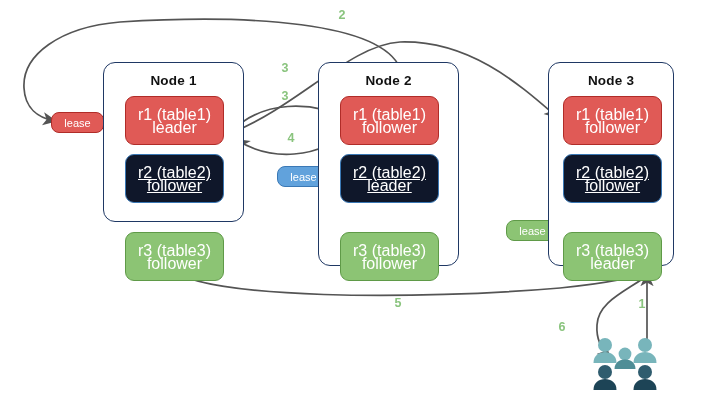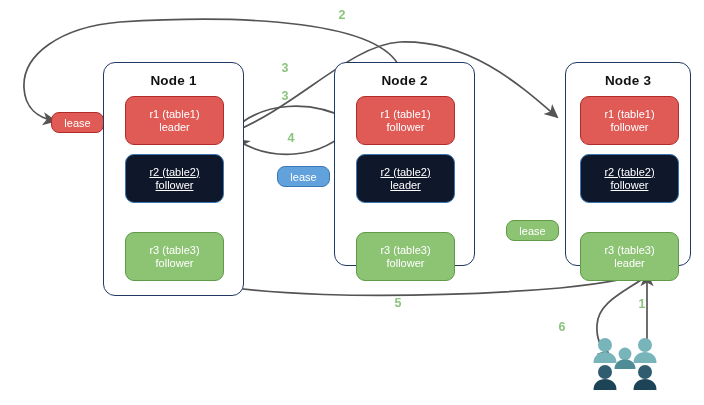--- a/index.html
+++ b/index.html
@@ -45,21 +45,21 @@
   }
   .replica {
     position: absolute;
     box-sizing: border-box;
     border-radius: 9px;
     display: flex;
     flex-direction: column;
     align-items: center;
     justify-content: center;
     color: #ffffff;
-    font-size: 11px;
+    font-size: 16px;
     line-height: 13px;
     text-align: center;
   }
   .replica .r-line { display: block; }
   .rep-red   { background: #e05a56; border: 1.4px solid #b02c28; }
   .rep-blue  { background: #0f172a; border: 1.4px solid #3a78b5; text-decoration: underline; }
   .rep-green { background: #8cc474; border: 1.4px solid #5f9a48; margin-top: 20px; }
 
   .lease {
     position: absolute;
@@ -125,55 +125,55 @@
   <div class="lease lease-red" style="left:51px; top:112px; width:53px; height:21px;">
     <span>lease</span>
   </div>
   <div class="lease lease-blue" style="left:277px; top:166px; width:53px; height:21px;">
     <span>lease</span>
   </div>
   <div class="lease lease-green" style="left:506px; top:220px; width:53px; height:21px;">
     <span>lease</span>
   </div>
 
-  <div class="node" style="left:103px; top:62px; width:141px; height:234px;padding-left:16px;">
+  <div class="node" style="left:103px; top:62px; width:141px; height:160px;padding-left:16px;">
     <div class="node-title">Node 1</div>
 
     <div class="replica rep-red" style="left:21px; top:33px; width:99px; height:49px;">
       <span class="r-line">r1 (table1)</span>
       <span class="r-line">leader</span>
     </div>
     <div class="replica rep-blue" style="left:21px; top:91px; width:99px; height:49px;">
       <span class="r-line">r2 (table2)</span>
       <span class="r-line">follower</span>
     </div>
     <div class="replica rep-green" style="left:21px; top:149px; width:99px; height:49px;">
       <span class="r-line">r3 (table3)</span>
       <span class="r-line">follower</span>
     </div>
   </div>
 
-  <div class="node" style="left:334px; top:62px; width:141px; height:204px;">
+  <div class="node" style="left:318px; top:62px; width:141px; height:204px;">
     <div class="node-title">Node 2</div>
 
     <div class="replica rep-red" style="left:21px; top:33px; width:99px; height:49px;">
       <span class="r-line">r1 (table1)</span>
       <span class="r-line">follower</span>
     </div>
     <div class="replica rep-blue" style="left:21px; top:91px; width:99px; height:49px;">
       <span class="r-line">r2 (table2)</span>
       <span class="r-line">leader</span>
     </div>
     <div class="replica rep-green" style="left:21px; top:149px; width:99px; height:49px;">
       <span class="r-line">r3 (table3)</span>
       <span class="r-line">follower</span>
     </div>
   </div>
 
-  <div class="node" style="left:565px; top:62px; width:126px; height:204px;">
+  <div class="node" style="left:548px; top:62px; width:126px; height:204px;">
     <div class="node-title">Node 3</div>
 
     <div class="replica rep-red" style="left:14px; top:33px; width:99px; height:49px;">
       <span class="r-line">r1 (table1)</span>
       <span class="r-line">follower</span>
     </div>
     <div class="replica rep-blue" style="left:14px; top:91px; width:99px; height:49px;">
       <span class="r-line">r2 (table2)</span>
       <span class="r-line">follower</span>
     </div>

